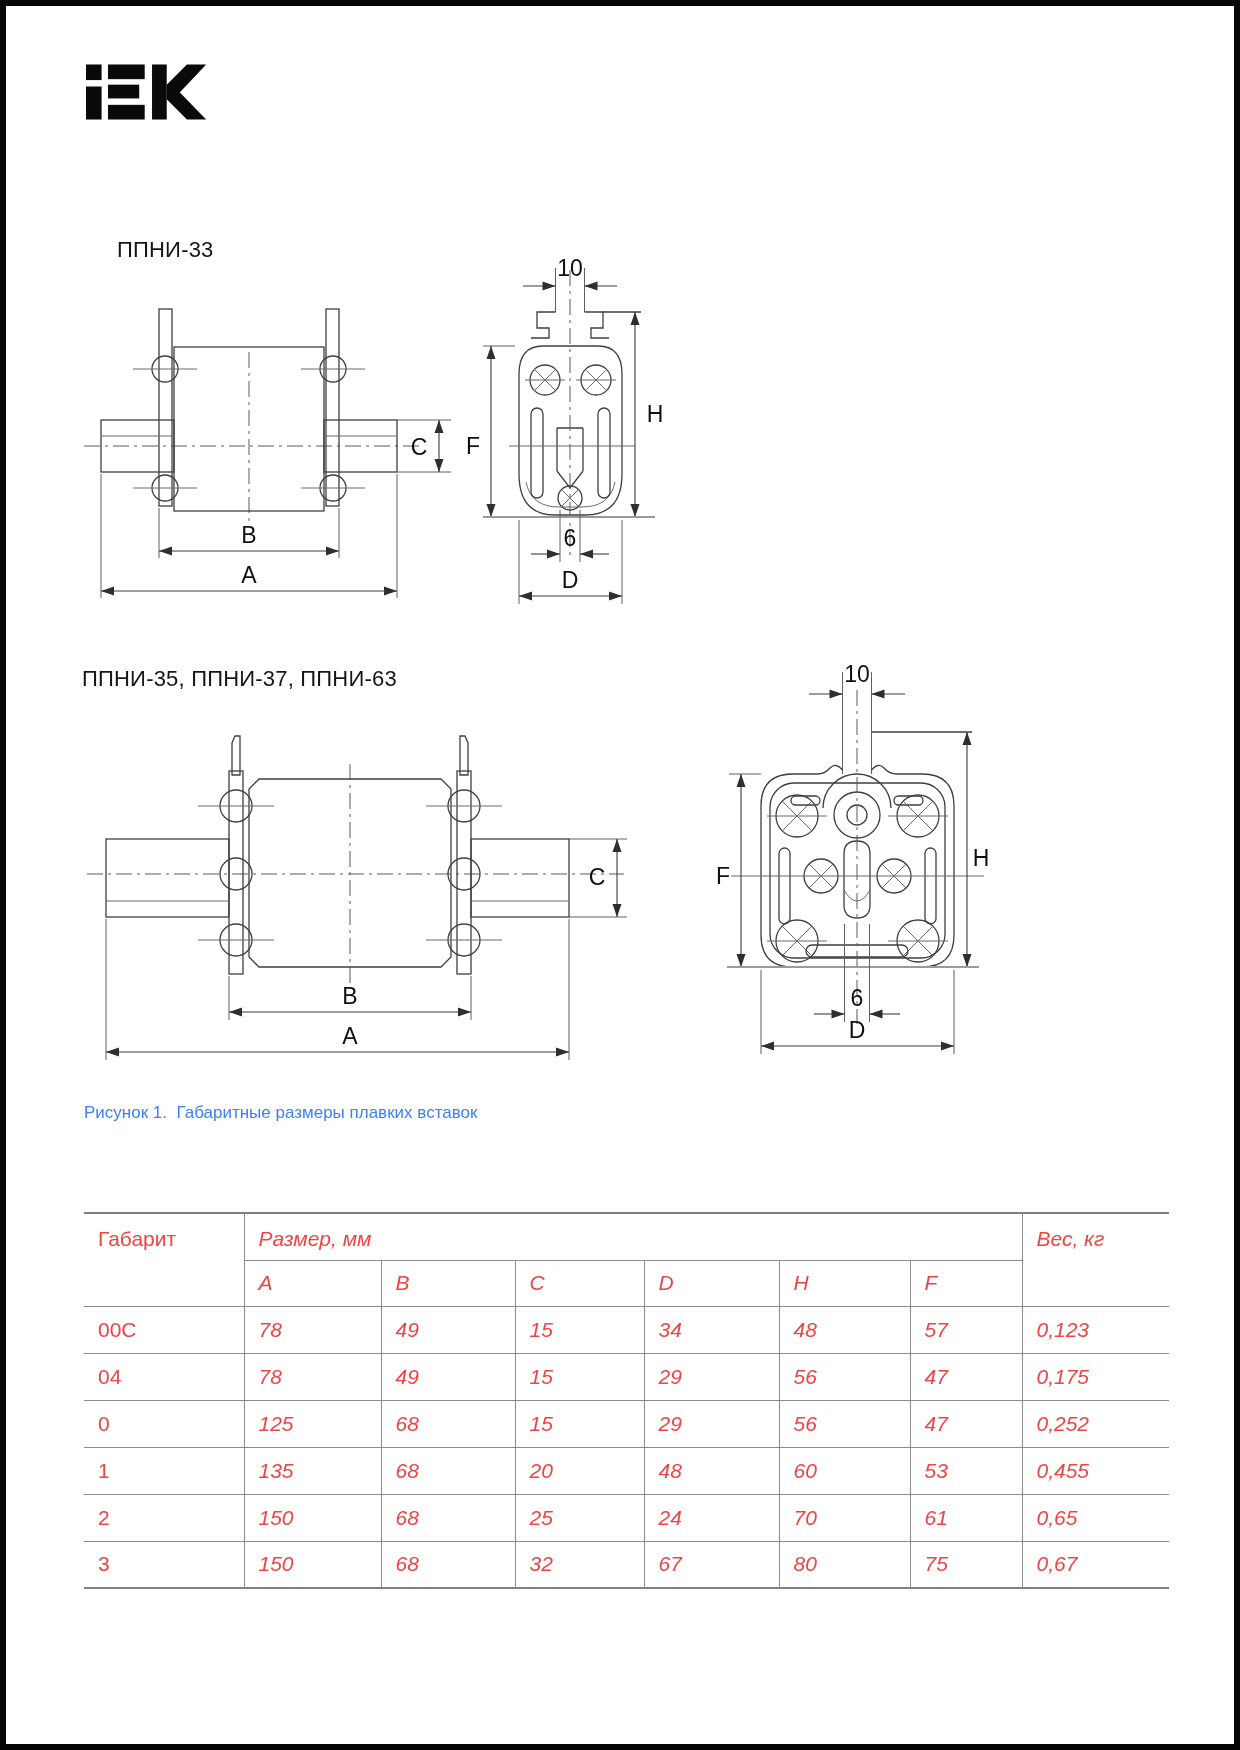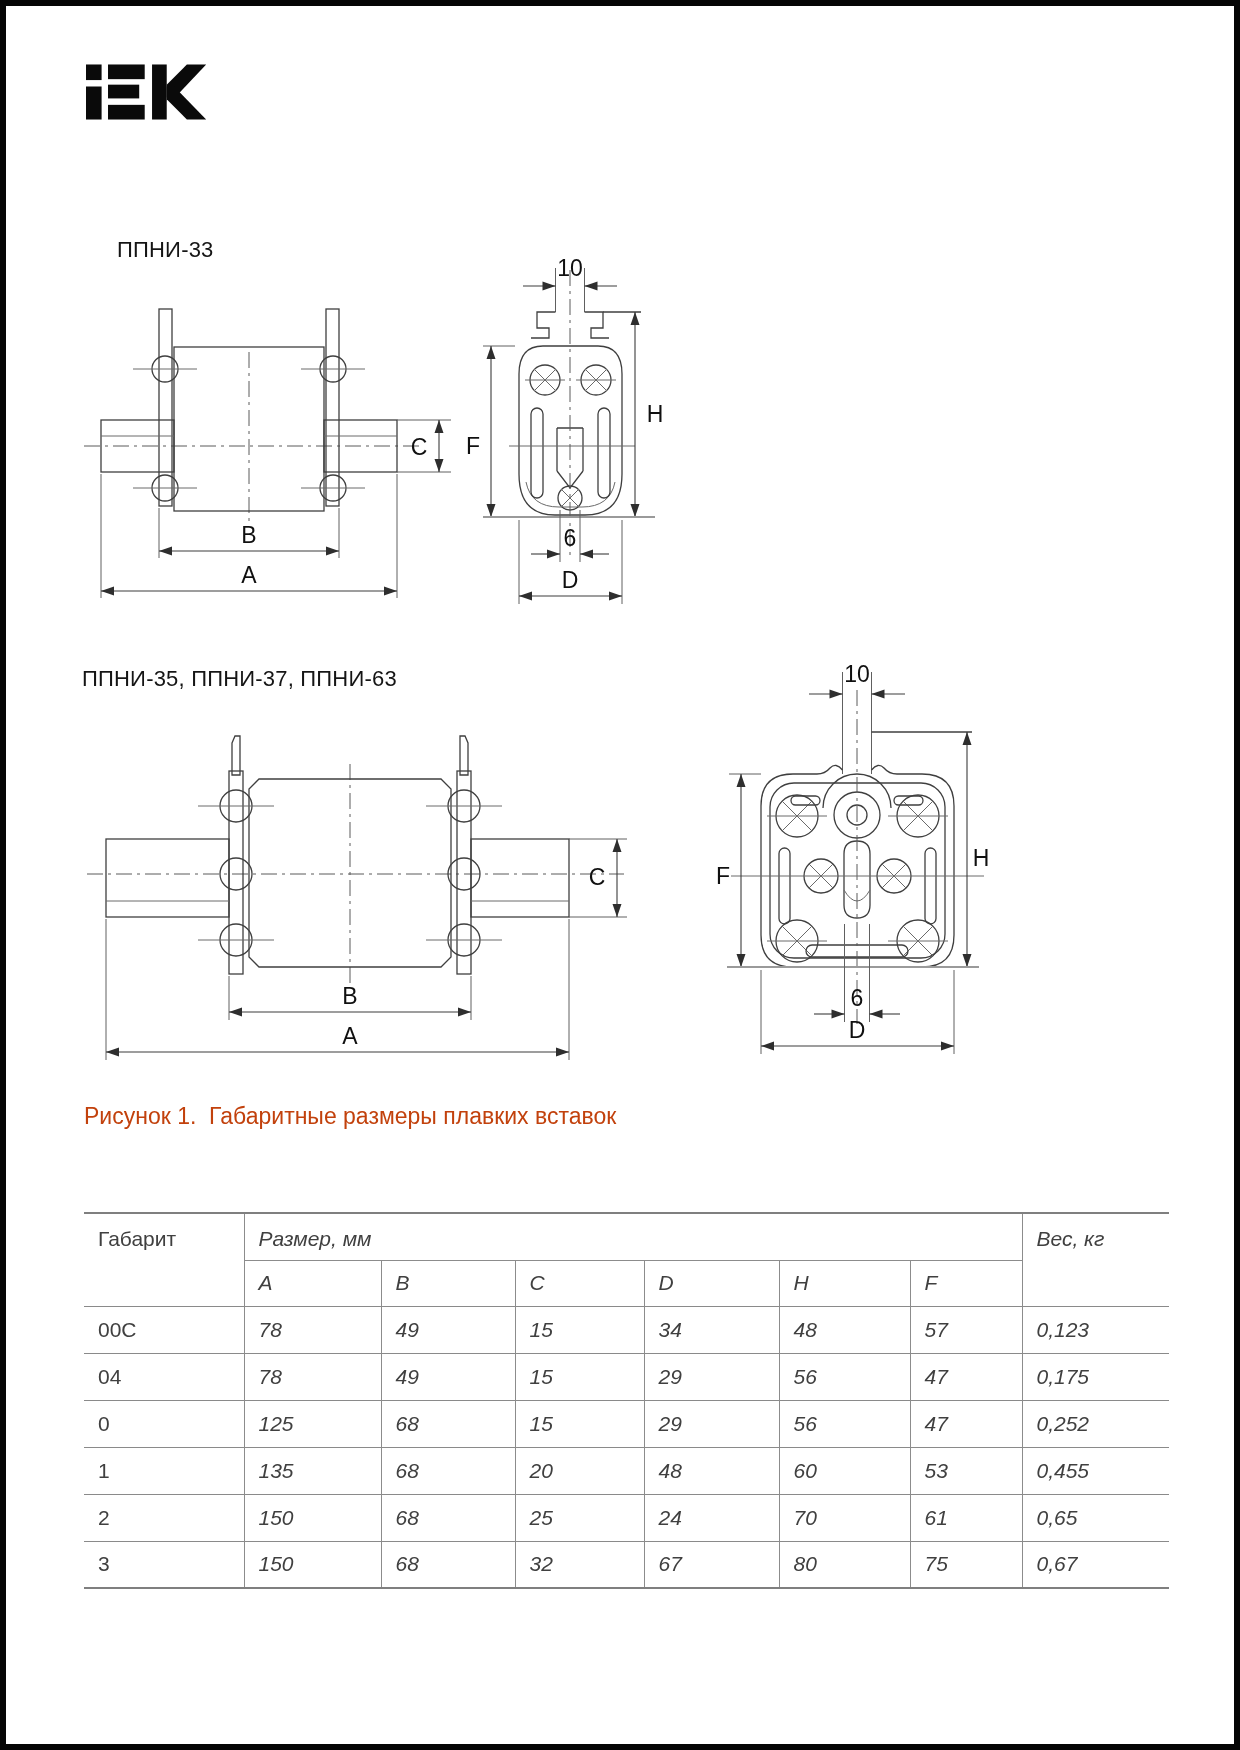--- a/index.html
+++ b/index.html
@@ -13,41 +13,41 @@
     color:#111;
     overflow:hidden;
   }
   .abs{position:absolute;}
   .heading{
     font-size:22px;
     color:#151515;
     letter-spacing:.2px;
   }
   .caption{
-    font-size:23px;
-    color:#c2410c;
+    font-size:17px;
+    color:#3b82f6;
     white-space:pre;
   }
   
   svg{display:block;}
   .ln{stroke:#3f3f3f;stroke-width:1.3;fill:none;}
   .thin{stroke:#6a6a6a;stroke-width:1;fill:none;}
   .cl{stroke:#5a5a5a;stroke-width:1;fill:none;stroke-dasharray:16 5 3 5;}
   .ext{stroke:#606060;stroke-width:1;fill:none;}
   .dim{stroke:#3c3c3c;stroke-width:1.1;fill:none;}
   .base{stroke:#9a9a9a;stroke-width:2;fill:none;}
   .arr{fill:#2e2e2e;stroke:none;}
   .dlabel{font-family:"Liberation Sans",sans-serif;font-size:23px;fill:#101010;}
   
   table.dims{
     border-collapse:collapse;
     table-layout:fixed;
     width:1085px;
     font-size:21px;
-    color:#404040;
+    color:#ef4444;
   }
   table.dims td, table.dims th{
     font-weight:normal;
     text-align:left;
     padding:0 0 0 14px;
     vertical-align:middle;
     overflow:hidden;
   }
   table.dims .btop{border-top:2.5px solid #7f7f7f;}
   table.dims .bbot{border-bottom:2.5px solid #7f7f7f;}

